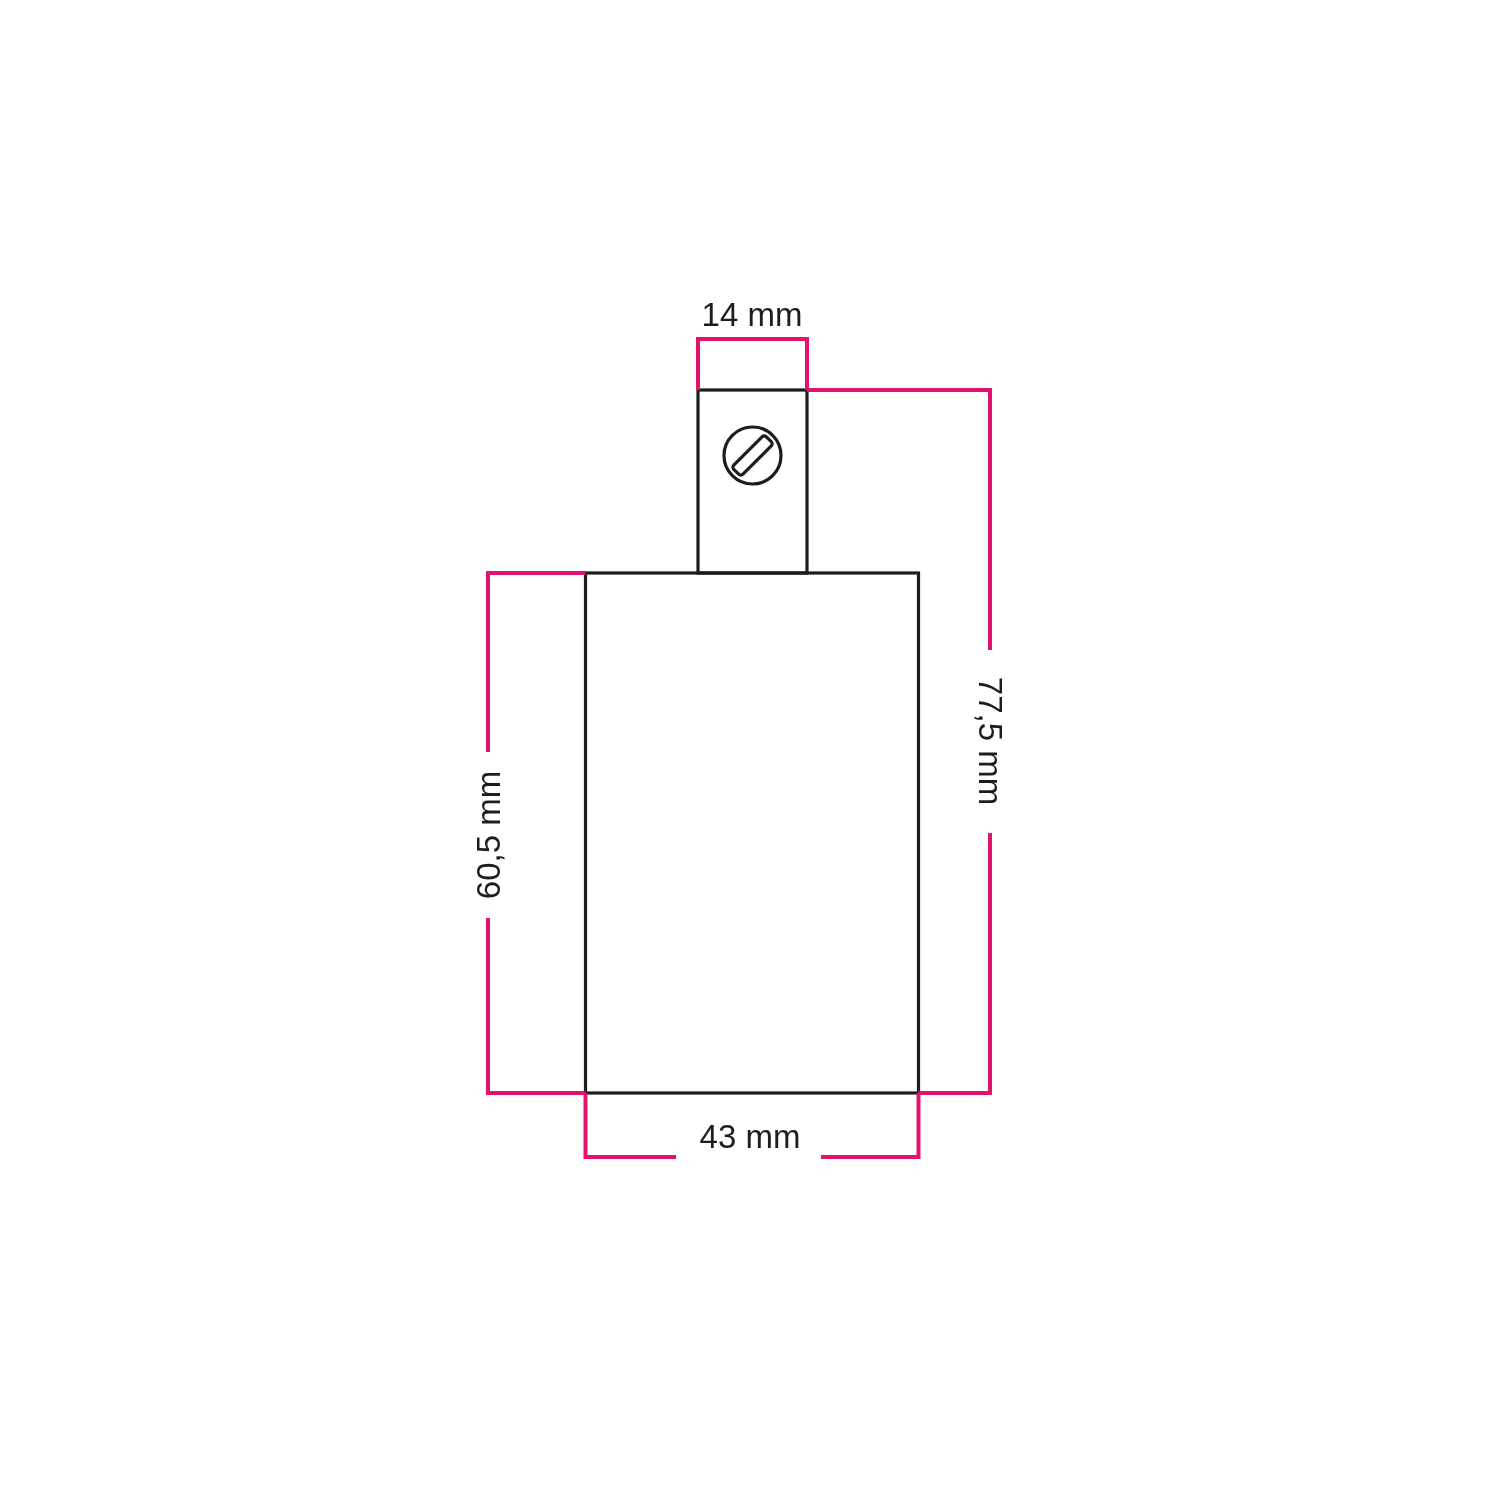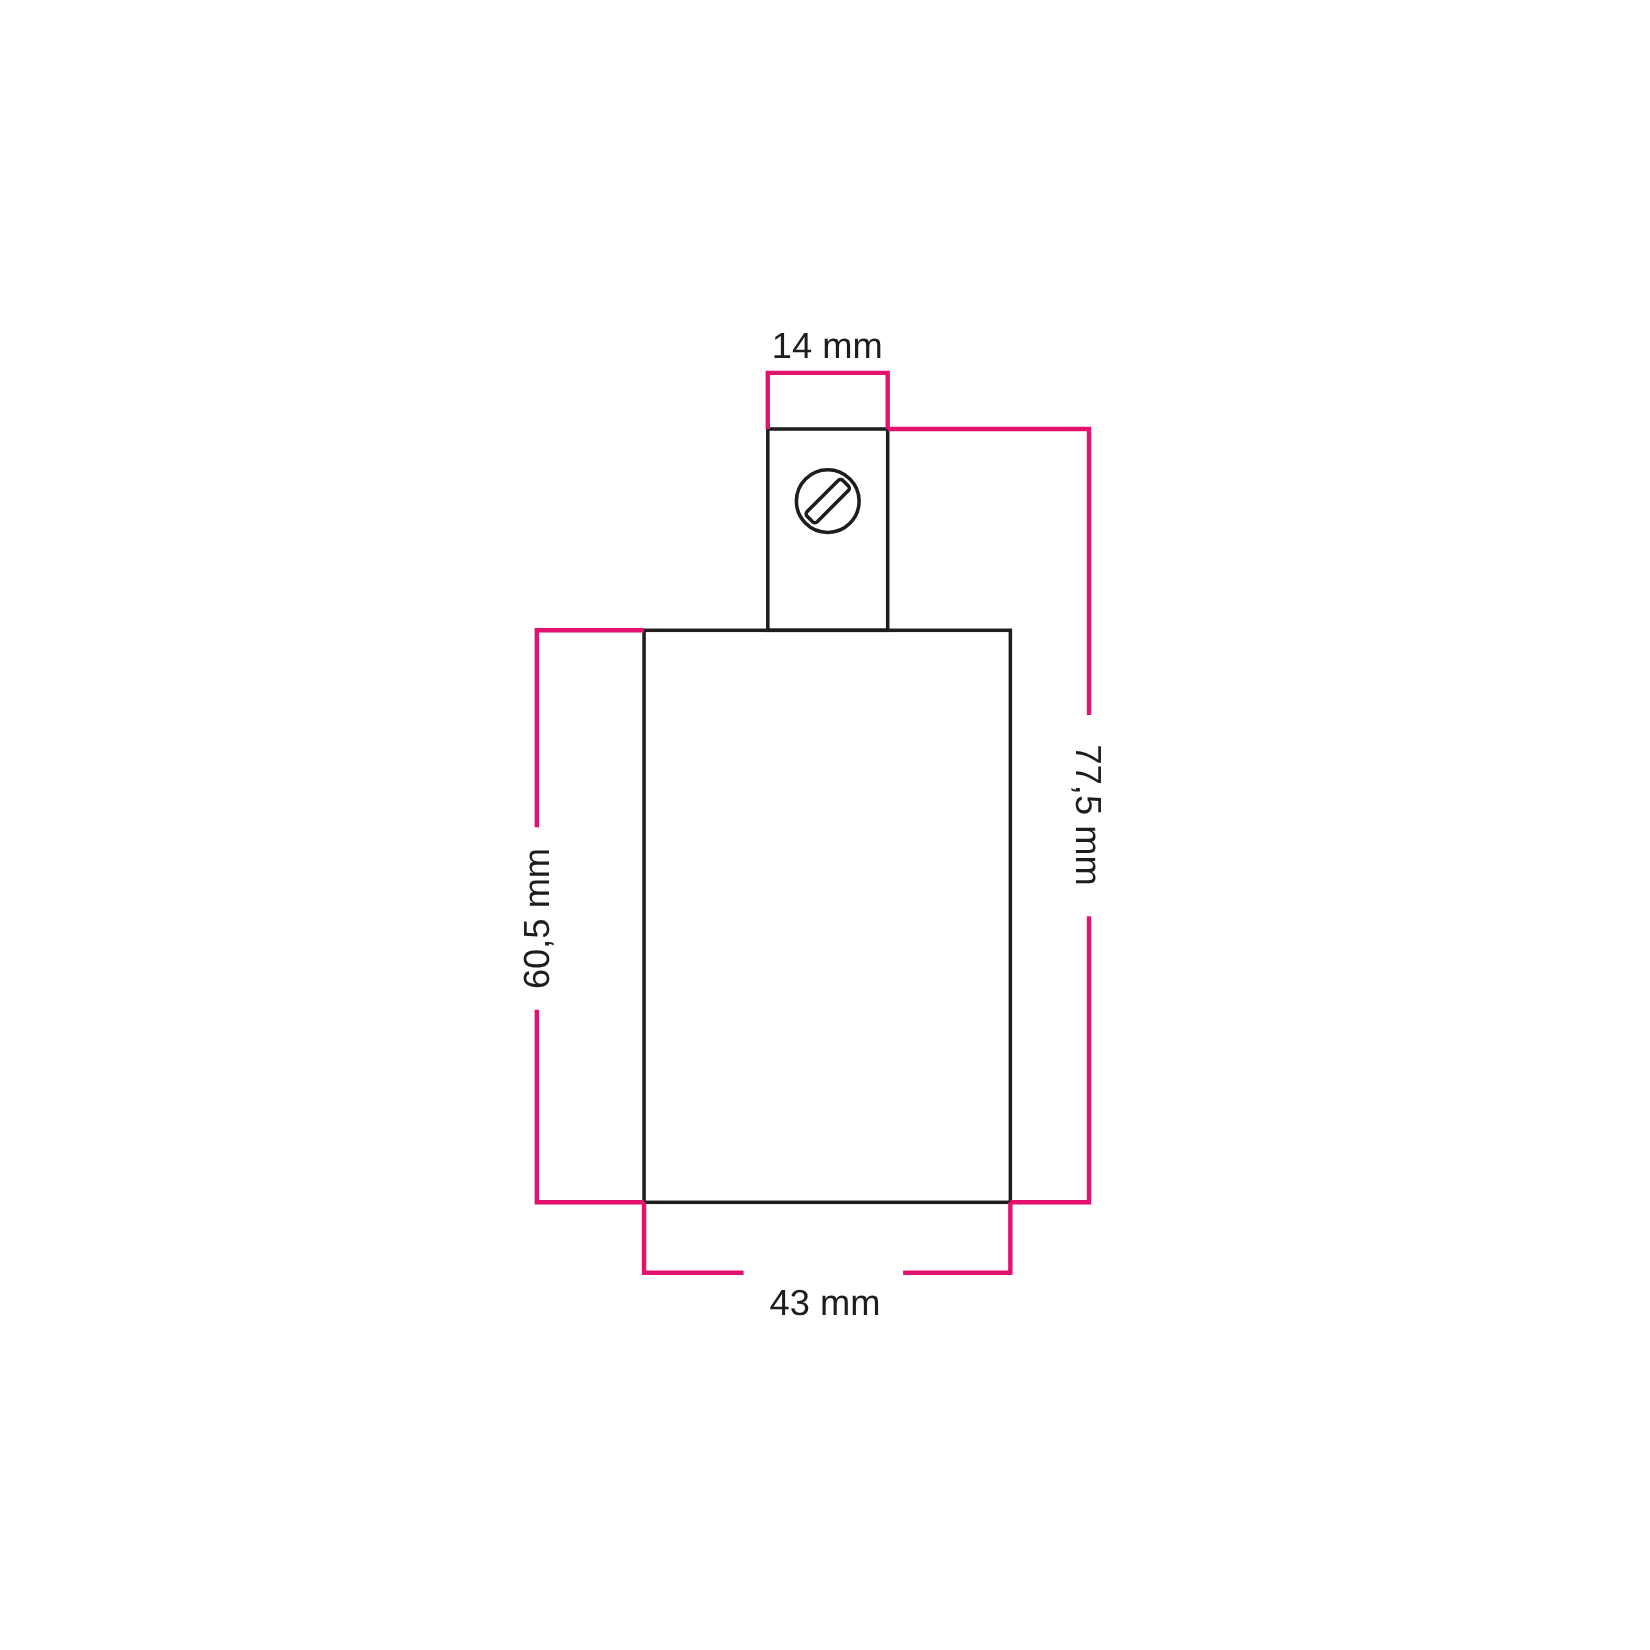--- a/index.html
+++ b/index.html
@@ -88,15 +88,15 @@
 
     </g>
   </svg>
 
   <div class="dim-label center" style="left:752px; top:314px;">14 mm</div>
 
   <div class="dim-label rot-cw" style="left:990px; top:741px;">77,5 mm</div>
 
   <div class="dim-label rot-ccw" style="left:488px; top:835px;">60,5 mm</div>
 
-  <div class="dim-label center" style="left:750px; top:1184px;">43 mm</div>
+  <div class="dim-label center" style="left:750px; top:1136px;">43 mm</div>
 
 </div>
 
 </body></html>

